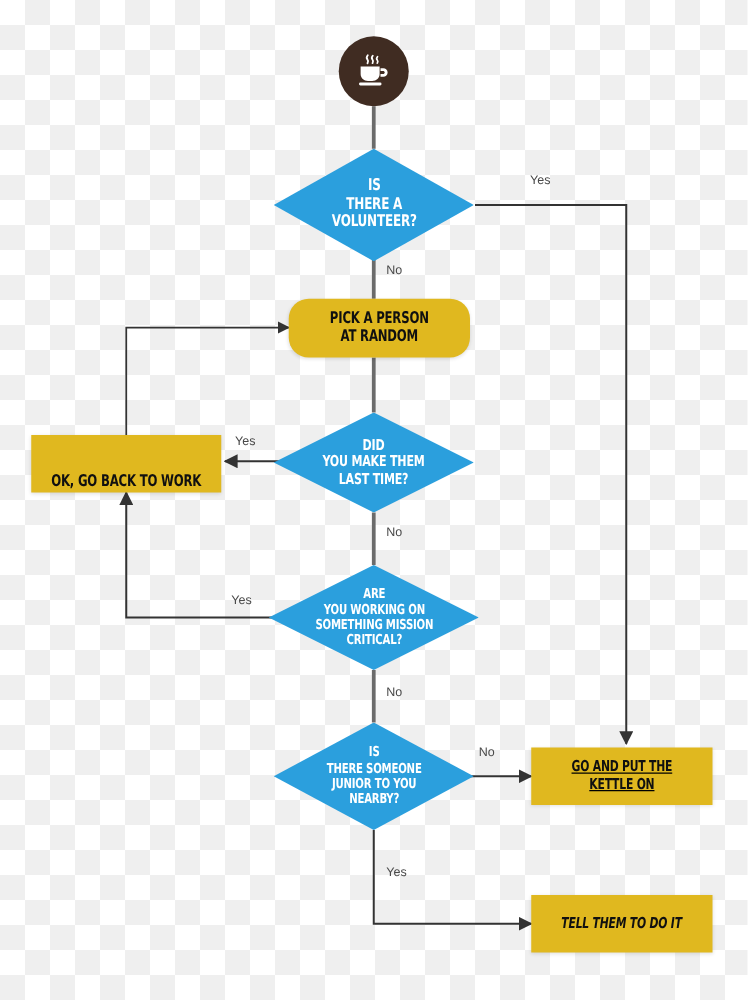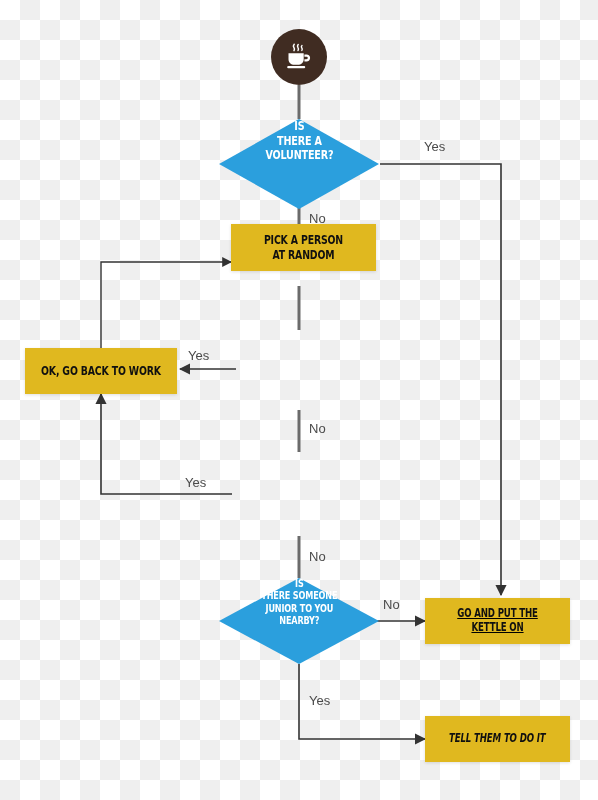--- a/index.html
+++ b/index.html
@@ -46,21 +46,21 @@
     background: #402c22;
     display: flex;
     align-items: center;
     justify-content: center;
   }
   .start-circle svg { display: block; }
 
   
   .diamond {
     display: flex;
-    align-items: flex-start;
+    align-items: center;
     justify-content: center;
   }
   .diamond .dshape {
     position: absolute;
     left: 0; top: 0;
     width: 100%;
     height: 100%;
   }
   .diamond .dlabel {
     position: relative;
@@ -94,21 +94,21 @@
     transform: scaleX(0.8);
     white-space: pre-line;
     text-transform: uppercase;
   }
 
   
   .edge-label {
     position: absolute;
     color: #4a4a4a;
     font-family: "Liberation Sans", sans-serif;
-    font-size: 13px;
+    font-size: 10px;
     font-weight: 400;
     white-space: nowrap;
   }
 </style>
 </head>
 <body>
 
 <div id="canvas">
 
   <svg class="edges" viewBox="0 0 598 800">
@@ -161,30 +161,47 @@
 
   <div class="node diamond" style="left:219px; top:119px; width:160px; height:90px;">
     <svg class="dshape" viewBox="0 0 160 90" preserveAspectRatio="none">
       <polygon points="80,0 160,45 80,90 0,45" fill="#2b9fdd"></polygon>
     </svg>
     <div class="dlabel" style="font-size:13px;">IS
 THERE A
 VOLUNTEER?</div>
   </div>
 
-  <div class="node rect" style="left:231px; top:224px; width:145px; height:47px;">
+  <div class="node rect" style="left:231px; top:239px; width:145px; height:47px;border-radius:16px;">
     <div class="rlabel" style="font-size:13px;">PICK A PERSON
 AT RANDOM</div>
   </div>
 
-
-  <div class="node rect" style="left:25px; top:348px; width:152px; height:46px;">
+  <div class="node diamond" style="left:219px; top:330px; width:160px; height:80px;">
+    <svg class="dshape" viewBox="0 0 160 80" preserveAspectRatio="none">
+      <polygon points="80,0 160,40 80,80 0,40" fill="#2b9fdd"></polygon>
+    </svg>
+    <div class="dlabel" style="font-size:12px;">DID
+YOU MAKE THEM
+LAST TIME?</div>
+  </div>
+
+  <div class="node rect" style="left:25px; top:348px; width:152px; height:46px;align-items:flex-end;">
     <div class="rlabel" style="font-size:13px;">OK, GO BACK TO WORK</div>
   </div>
 
+  <div class="node diamond" style="left:215px; top:452px; width:168px; height:84px;">
+    <svg class="dshape" viewBox="0 0 168 84" preserveAspectRatio="none">
+      <polygon points="84,0 168,42 84,84 0,42" fill="#2b9fdd"></polygon>
+    </svg>
+    <div class="dlabel" style="font-size:11px;">ARE
+YOU WORKING ON
+SOMETHING MISSION
+CRITICAL?</div>
+  </div>
 
   <div class="node diamond" style="left:219px; top:578px; width:160px; height:86px;">
     <svg class="dshape" viewBox="0 0 160 86" preserveAspectRatio="none">
       <polygon points="80,0 160,43 80,86 0,43" fill="#2b9fdd"></polygon>
     </svg>
     <div class="dlabel" style="font-size:11px;">IS
 THERE SOMEONE
 JUNIOR TO YOU
 NEARBY?</div>
   </div>

